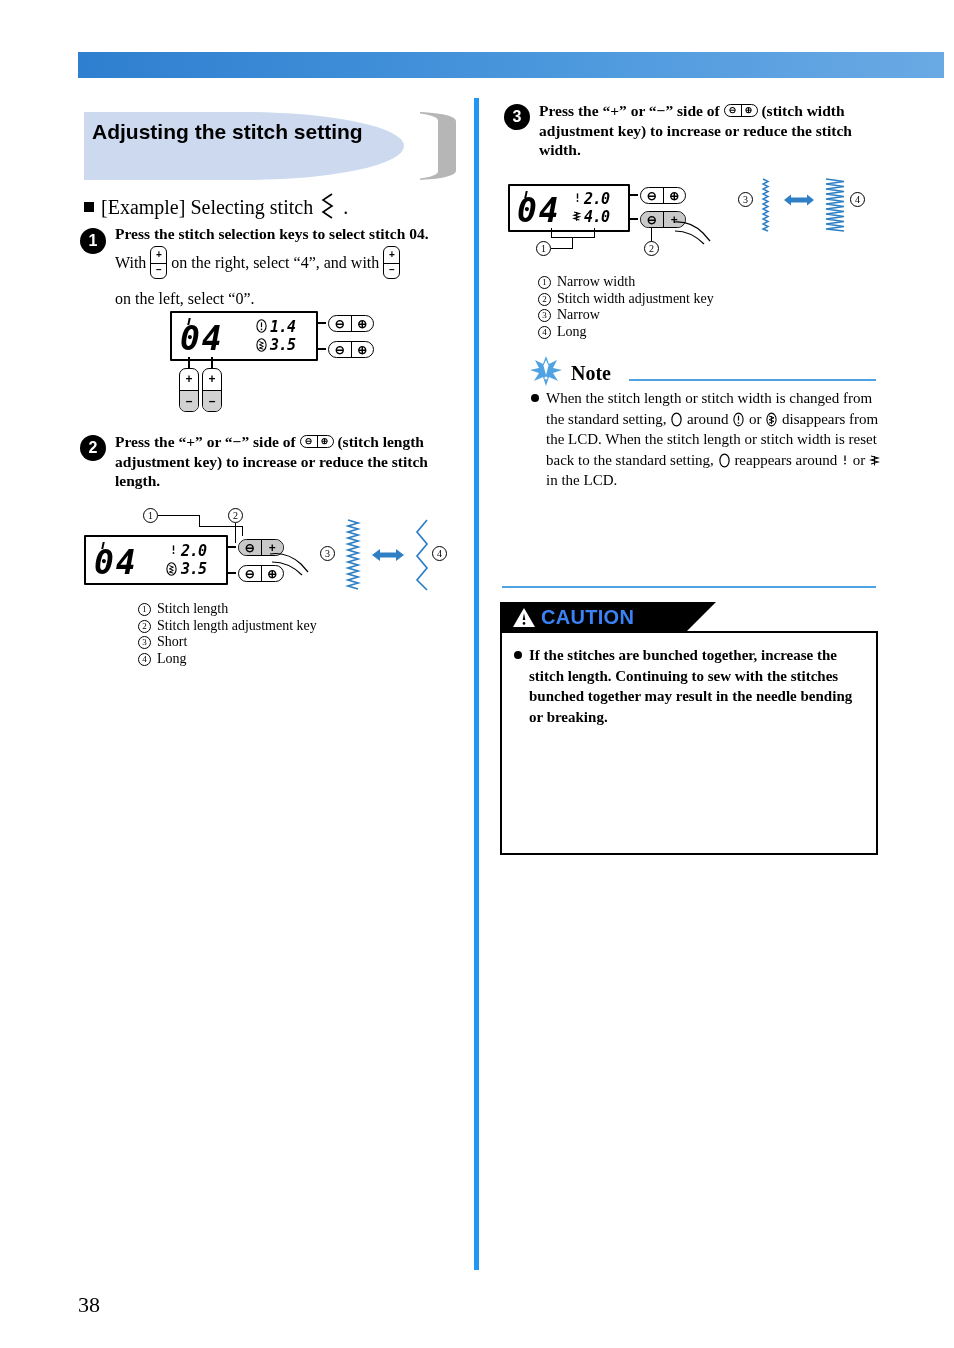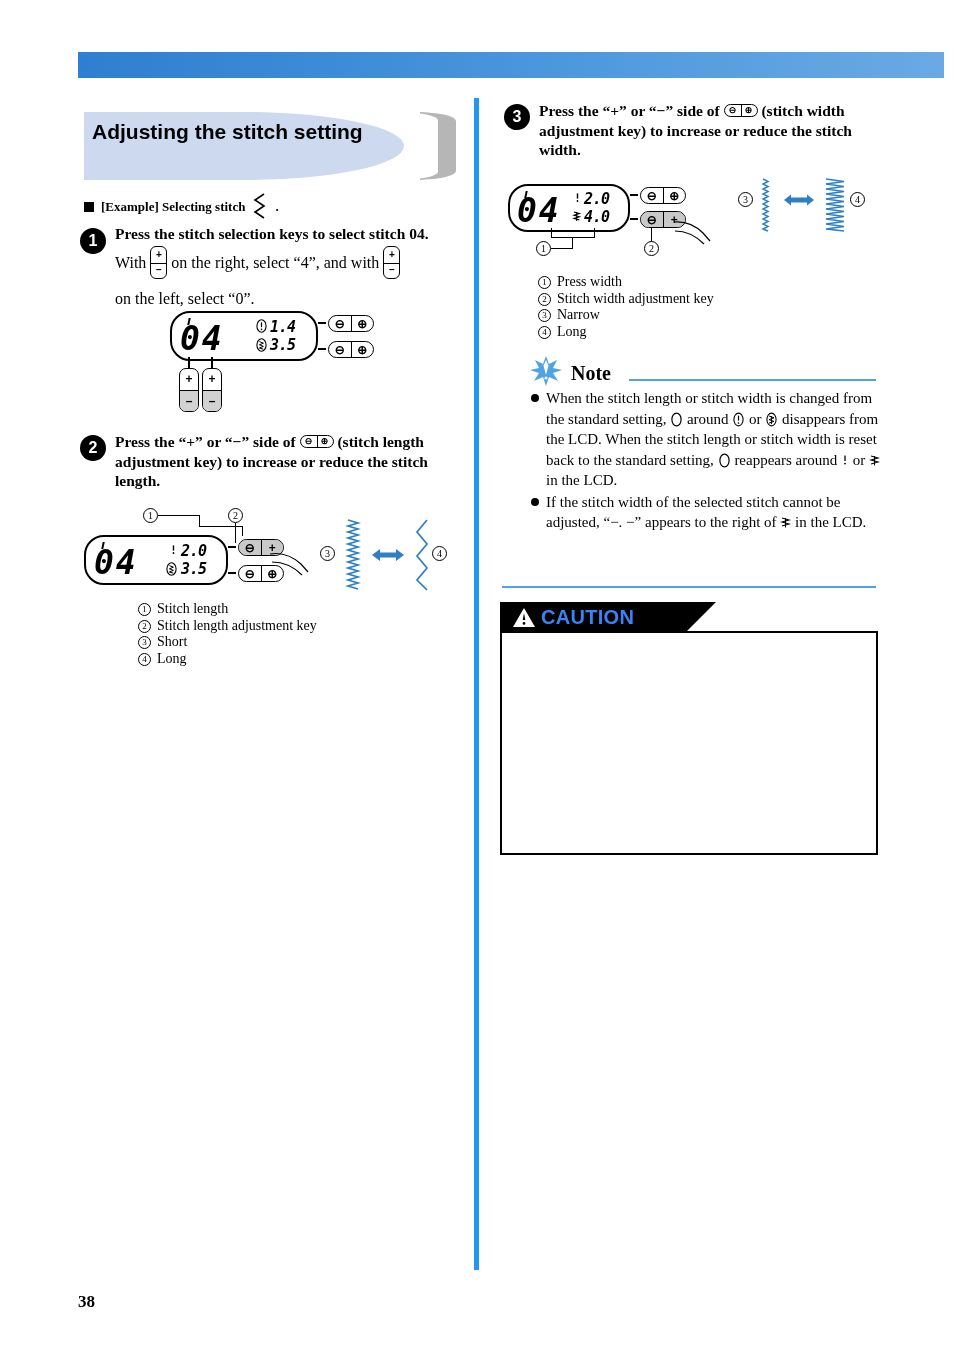--- a/index.html
+++ b/index.html
@@ -88,22 +88,22 @@
     align-items: center;
     gap: 7px;
   }
   .sq-bullet {
     width: 10px; height: 10px;
     background: #000;
     display: inline-block;
   }
   .example-text {
     font-family: "Liberation Serif", serif;
-    font-weight: bold;
-    font-size: 13px;
+    font-weight: normal;
+    font-size: 20px;
   }
 
   
   .step-badge {
     position: absolute;
     width: 26px; height: 26px;
     border-radius: 50%;
     background: #000;
     color: #fff;
     font-family: "Liberation Sans", sans-serif;
@@ -123,21 +123,21 @@
     position: absolute;
     font-family: "Liberation Serif", serif;
     font-size: 16px;
     line-height: 36px;
   }
 
   
   .lcd {
     position: absolute;
     border: 2px solid #000;
-    border-radius: 20px;
+    border-radius: 1px;
     background: #fff;
   }
   .lcd-num {
     position: absolute;
     font-family: "DejaVu Sans Mono", monospace;
     font-weight: bold;
     font-style: italic;
     font-size: 33px;
     letter-spacing: 2px;
     line-height: 33px;
@@ -372,22 +372,21 @@
     font-weight: bold;
     font-size: 15px;
     line-height: 20.5px;
   }
 
   
   .pageno {
     position: absolute;
     left: 78px; top: 1292px;
     font-family: "Liberation Serif", serif;
-    font-size: 17px;
-    font-weight: bold;
+    font-size: 22px;
   }
 </style>
 </head>
 <body>
 
 <div class="header-bar"></div>
 <div class="header-label">SEWING BASICS</div>
 <div class="header-rule"></div>
 
 <div class="col-divider"></div>
@@ -599,21 +598,21 @@
   <path d="M2,10 L9,4.5 L9,7.6 L25,7.6 L25,4.5 L32,10 L25,15.5 L25,12.4 L9,12.4 L9,15.5 Z" fill="#2e7fc4"></path>
 </svg>
 <svg style="position:absolute; left:822px; top:178px;" width="28" height="54" viewBox="0 0 28 54">
   <polyline points="4,1 22,3.5 4,6 22,8.5 4,11 22,13.5 4,16 22,18.5 4,21 22,23.5 4,26 22,28.5 4,31 22,33.5 4,36 22,38.5 4,41 22,43.5 4,46 22,48.5 4,51 22,53" fill="none" stroke="#2e7fc4" stroke-width="1.5"></polyline>
 </svg>
 <div class="cnum" style="left:850px; top:192px;">4</div>
 
 <div class="legend" style="left:538px; top:274px;">
   <div class="lrow">
     <span class="lnum">1</span>
-    <span>Press width</span>
+    <span>Narrow width</span>
   </div>
   <div class="lrow">
     <span class="lnum">2</span>
     <span>Stitch width adjustment key</span>
   </div>
   <div class="lrow">
     <span class="lnum">3</span>
     <span>Narrow</span>
   </div>
   <div class="lrow">
@@ -660,41 +659,33 @@
         <circle cx="4" cy="10.6" r="0.9" fill="#000"></circle>
       </svg>
       <span>or</span>
       <svg width="11" height="15" viewBox="0 0 11 15" style="vertical-align:-3px">
         <polyline points="2,3 9,5 2,7 9,9 2,11" fill="none" stroke="#000" stroke-width="1.1"></polyline>
         <line x1="5.5" y1="3" x2="5.5" y2="12.5" stroke="#000" stroke-width="1"></line>
       </svg>
       <span>in the LCD.</span>
     </span>
   </div>
-  <div class="note-item">
-    <span class="dot"></span>
-    <span>
-      <span>If the stitch width of the selected stitch cannot be adjusted, “−. −” appears to the</span>
-      <span>right of</span>
-      <svg width="11" height="15" viewBox="0 0 11 15" style="vertical-align:-3px">
-        <polyline points="2,3 9,5 2,7 9,9 2,11" fill="none" stroke="#000" stroke-width="1.1"></polyline>
-        <line x1="5.5" y1="3" x2="5.5" y2="12.5" stroke="#000" stroke-width="1"></line>
-      </svg>
-      <span>in the LCD.</span>
-    </span>
-  </div>
 </div>
 <div class="note-rule" style="left:502px; top:586px; width:374px;"></div>
 
 <div class="caution-tab" style="left:500px; top:602px; width:186px;"></div>
 <div class="caution-tab-slant" style="left:686px; top:602px;"></div>
 <svg style="position:absolute; left:512px; top:607px;" width="24" height="21" viewBox="0 0 24 21">
   <path d="M12,1 L23,20 L1,20 Z" fill="#ffffff"></path>
   <path d="M12,6 L13.3,13 L10.7,13 Z" fill="#000"></path>
   <circle cx="12" cy="16.4" r="1.3" fill="#000"></circle>
 </svg>
 <div class="caution-word" style="left:541px; top:606px;">CAUTION</div>
 
 <div class="caution-box" style="left:500px; top:631px; width:378px; height:224px;"></div>
 <div class="caution-list" style="left:514px; top:645px; width:352px;">
+  <div class="note-item">
+    <span class="dot"></span>
+    <span>If the stitches are bunched together, increase the stitch length. Continuing to sew with the stitches bunched together may result in the needle bending or breaking.</span>
+  </div>
 </div>
 
 <div class="pageno">38</div>
 
 </body></html>

